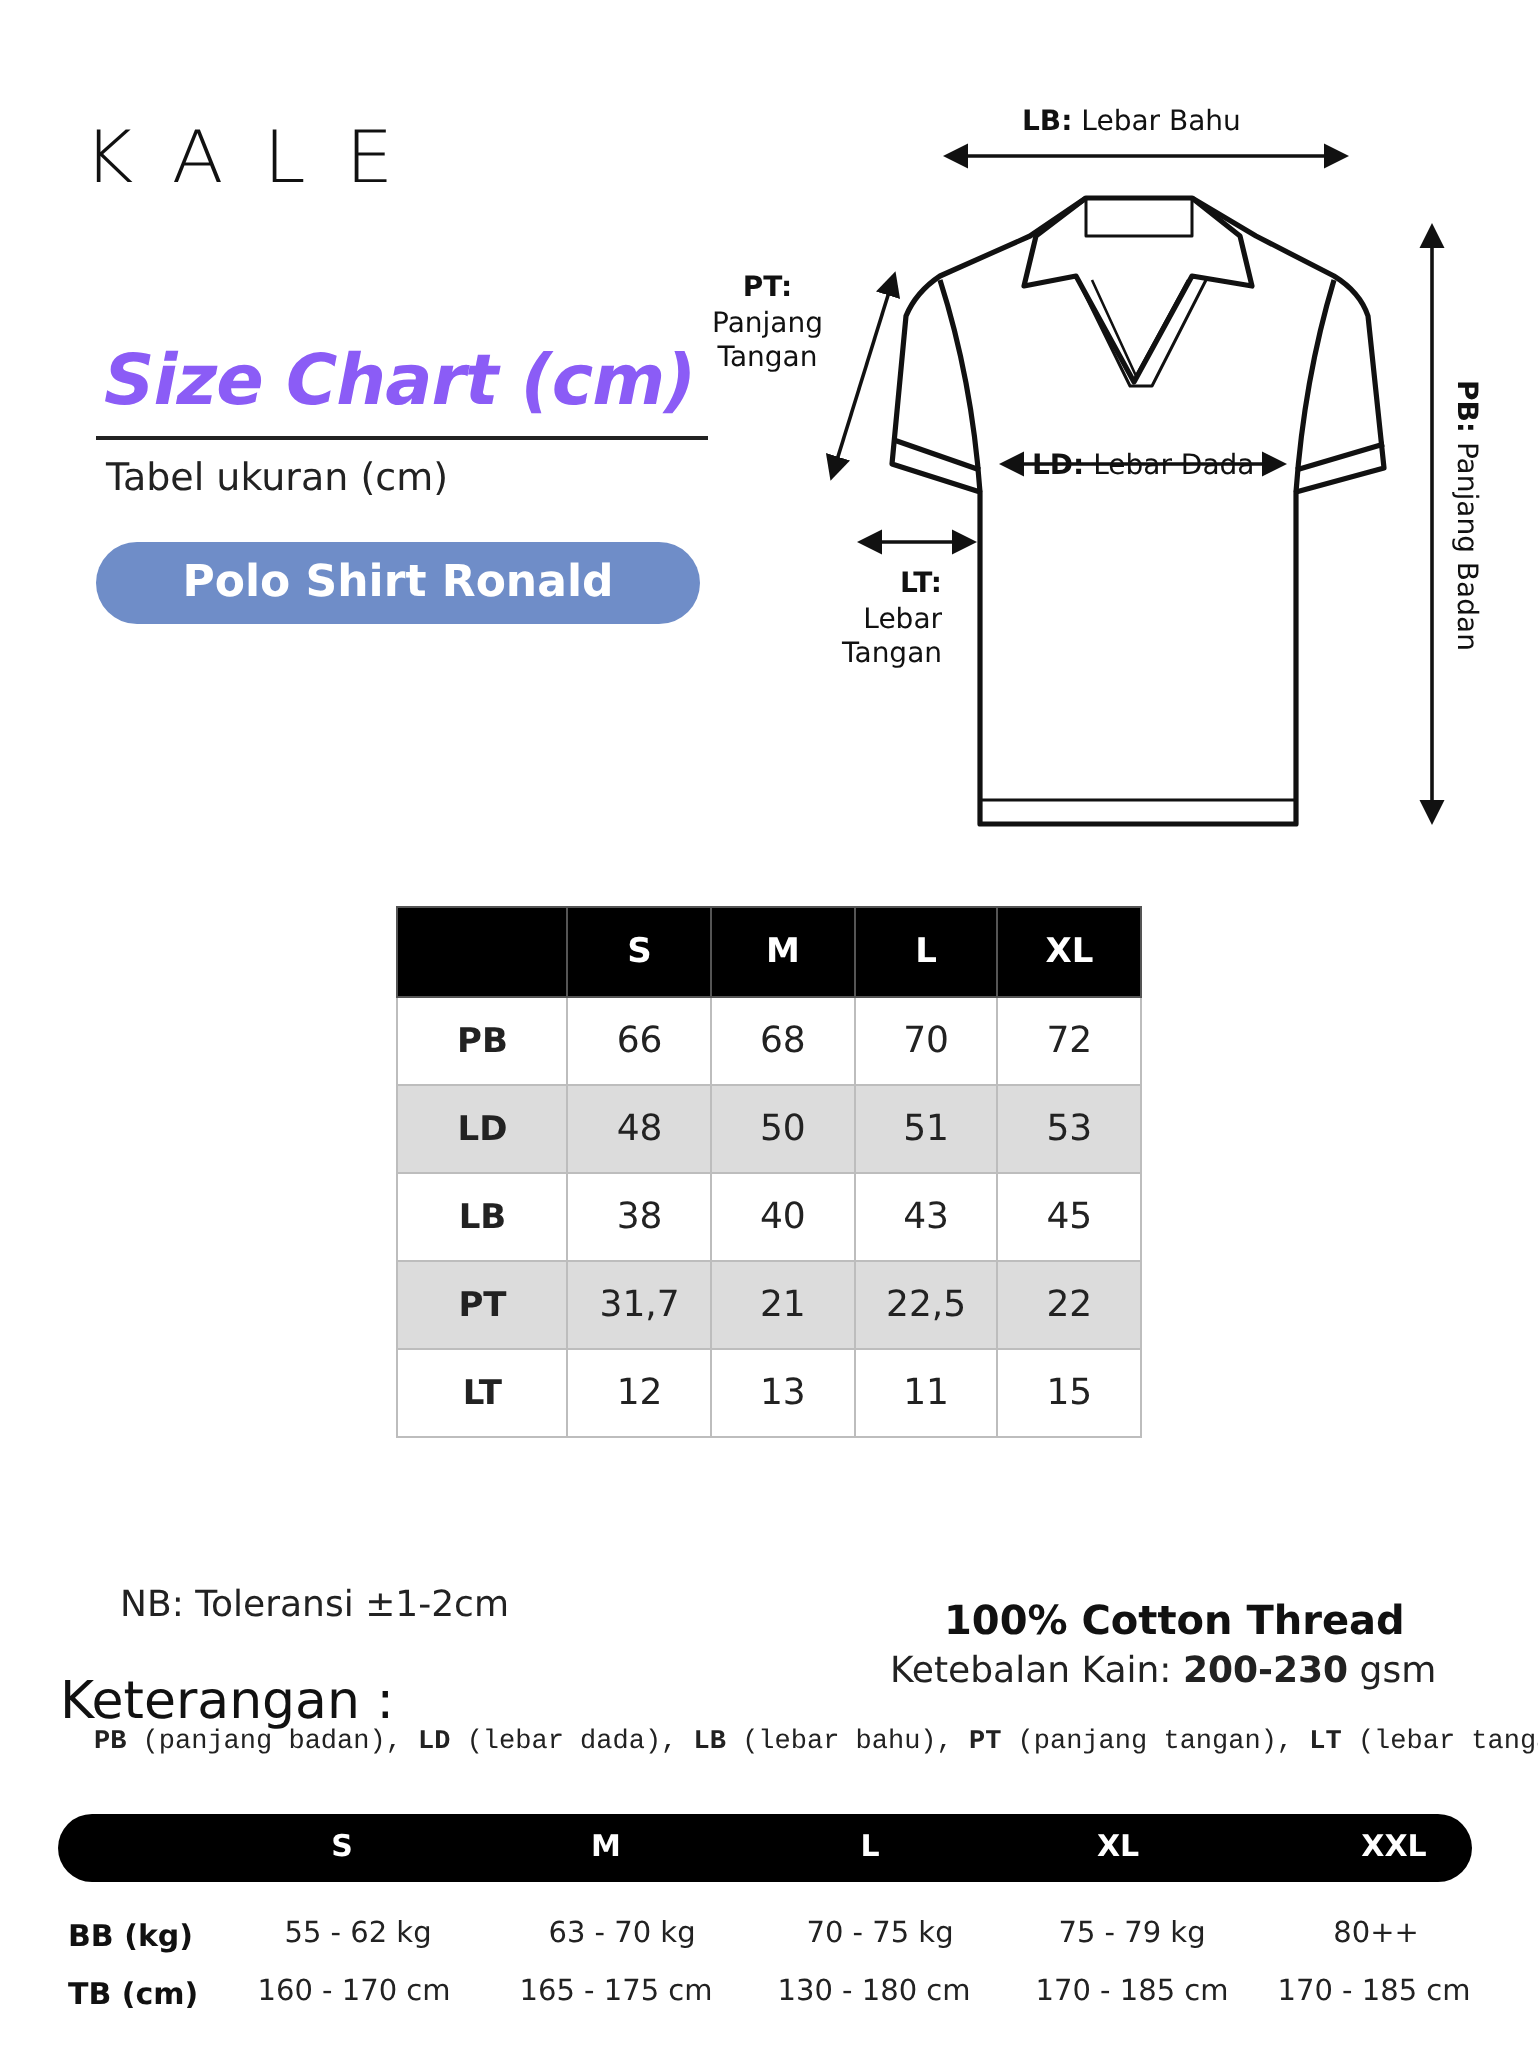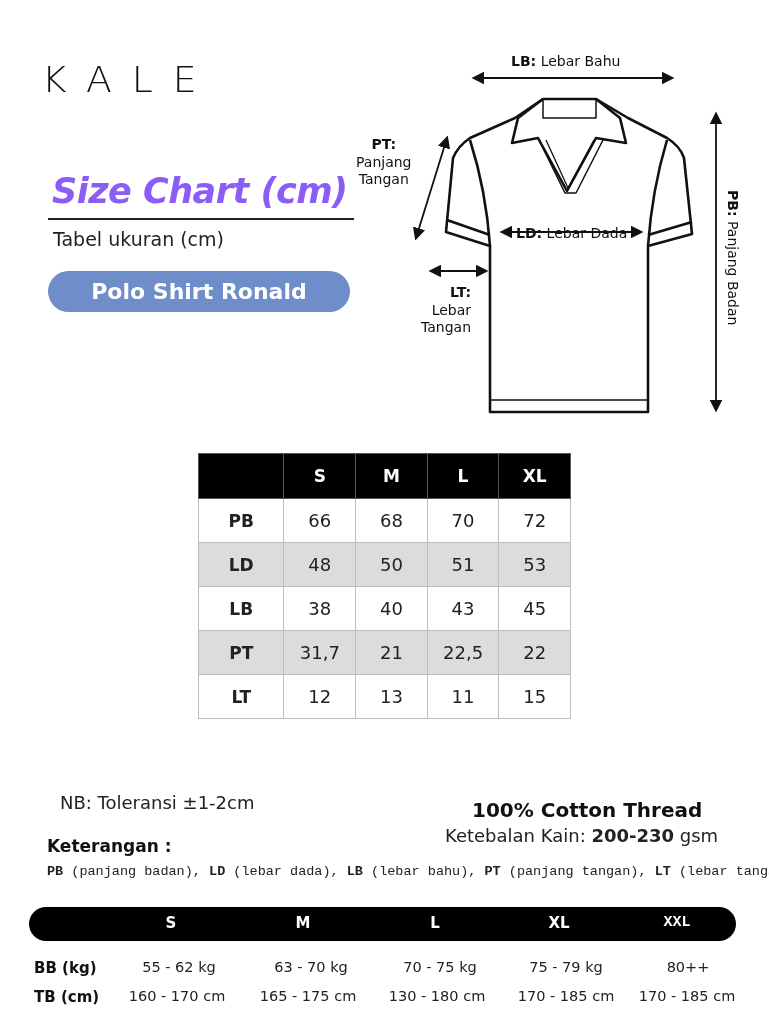--- a/index.html
+++ b/index.html
@@ -24,21 +24,21 @@
   table.size th { background: #000; color: #fff; font-weight: bold; border-color: #555; height: 45px; font-size: 17px; }
   table.size td.rowhead { font-weight: bold; width: 86px; font-size: 17px; }
   table.size td { color: #222; width: 72px; }
   table.size tr.shade td { background: #dcdcdc; }
   table.size { border: 1.5px solid #666; }
 
   .nb { position: absolute; left: 47px; top: 792px; font-size: 18px; color: #222; margin-left: 13px; }
   .cotton { position: absolute; left: 472px; top: 798px; font-size: 20px; font-weight: bold; color: #111; }
   .fabric { position: absolute; left: 445px; top: 825px; font-size: 18px; color: #222; }
   .fabric b { font-weight: bold; }
-  .ket-title { position: absolute; left: 47px; top: 836px; font-size: 17px; font-weight: bold; color: #111; }
+  .ket-title { position: absolute; left: 30px; top: 836px; font-size: 26px; font-weight: normal; color: #111; }
   .ket-body { position: absolute; left: 47px; top: 864px; font-size: 13.5px; color: #222; white-space: nowrap; font-family: Liberation Mono, monospace; }
   .ket-body b { font-weight: bold; }
 
   .bar { position: absolute; left: 29px; top: 907px; width: 707px; height: 34px; background: #000; border-radius: 17px; }
   .bar span { position: absolute; top: 7px; color: #fff; font-weight: bold; font-size: 15px; transform: translateX(-50%); }
   .fit-row { position: absolute; left: 34px; width: 720px; font-size: 14.5px; color: #222; }
   .fit-row .lbl { position: absolute; left: 0; font-weight: bold; font-size: 15px; color: #111; }
   .fit-row .val { position: absolute; transform: translateX(-50%); white-space: nowrap; }
 </style>
 </head>
@@ -148,21 +148,21 @@
 <div class="ket-title">Keterangan :</div>
 <div class="ket-body">
   <b>PB</b><span> (panjang badan), </span><b>LD</b><span> (lebar dada), </span><b>LB</b><span> (lebar bahu), </span><b>PT</b><span> (panjang tangan), </span><b>LT</b><span> (lebar tangan)</span>
 </div>
 
 <div class="bar">
   <span style="left:142px;">S</span>
   <span style="left:274px;">M</span>
   <span style="left:406px;">L</span>
   <span style="left:530px;">XL</span>
-  <span style="left:648px;font-family:Liberation Mono, monospace;">XXL</span>
+  <span style="left:668px;">XXL</span>
 </div>
 
 <div class="fit-row" style="top:959px;">
   <span class="lbl">BB (kg)</span>
   <span class="val" style="left:145px;">55 - 62 kg</span>
   <span class="val" style="left:277px;">63 - 70 kg</span>
   <span class="val" style="left:406px;">70 - 75 kg</span>
   <span class="val" style="left:532px;">75 - 79 kg</span>
   <span class="val" style="left:654px;">80++</span>
 </div>

